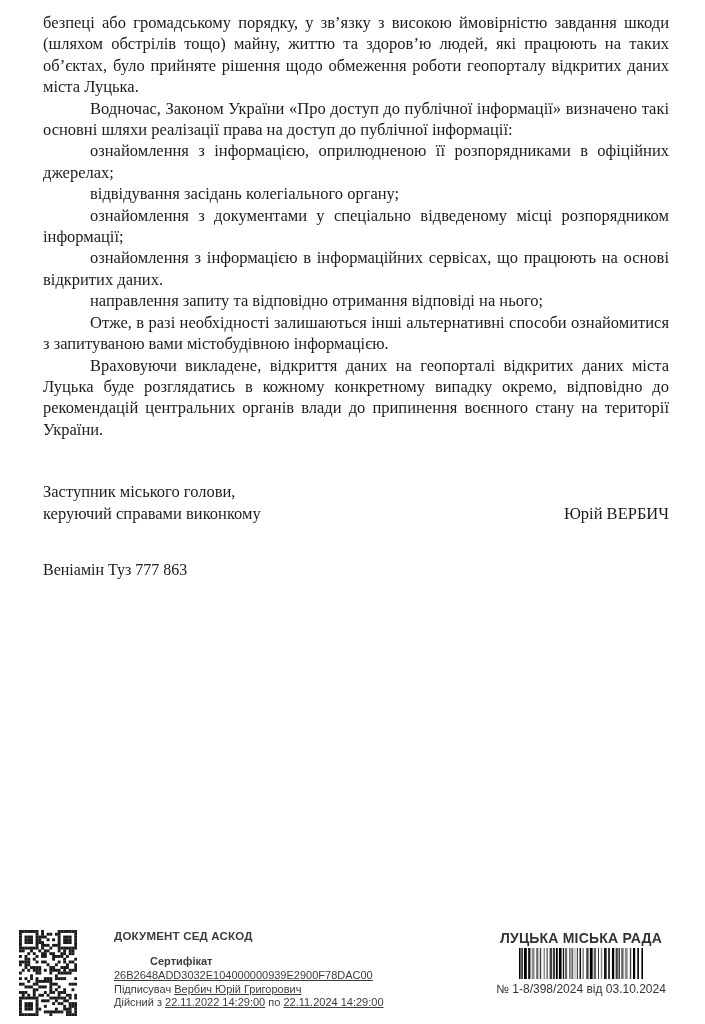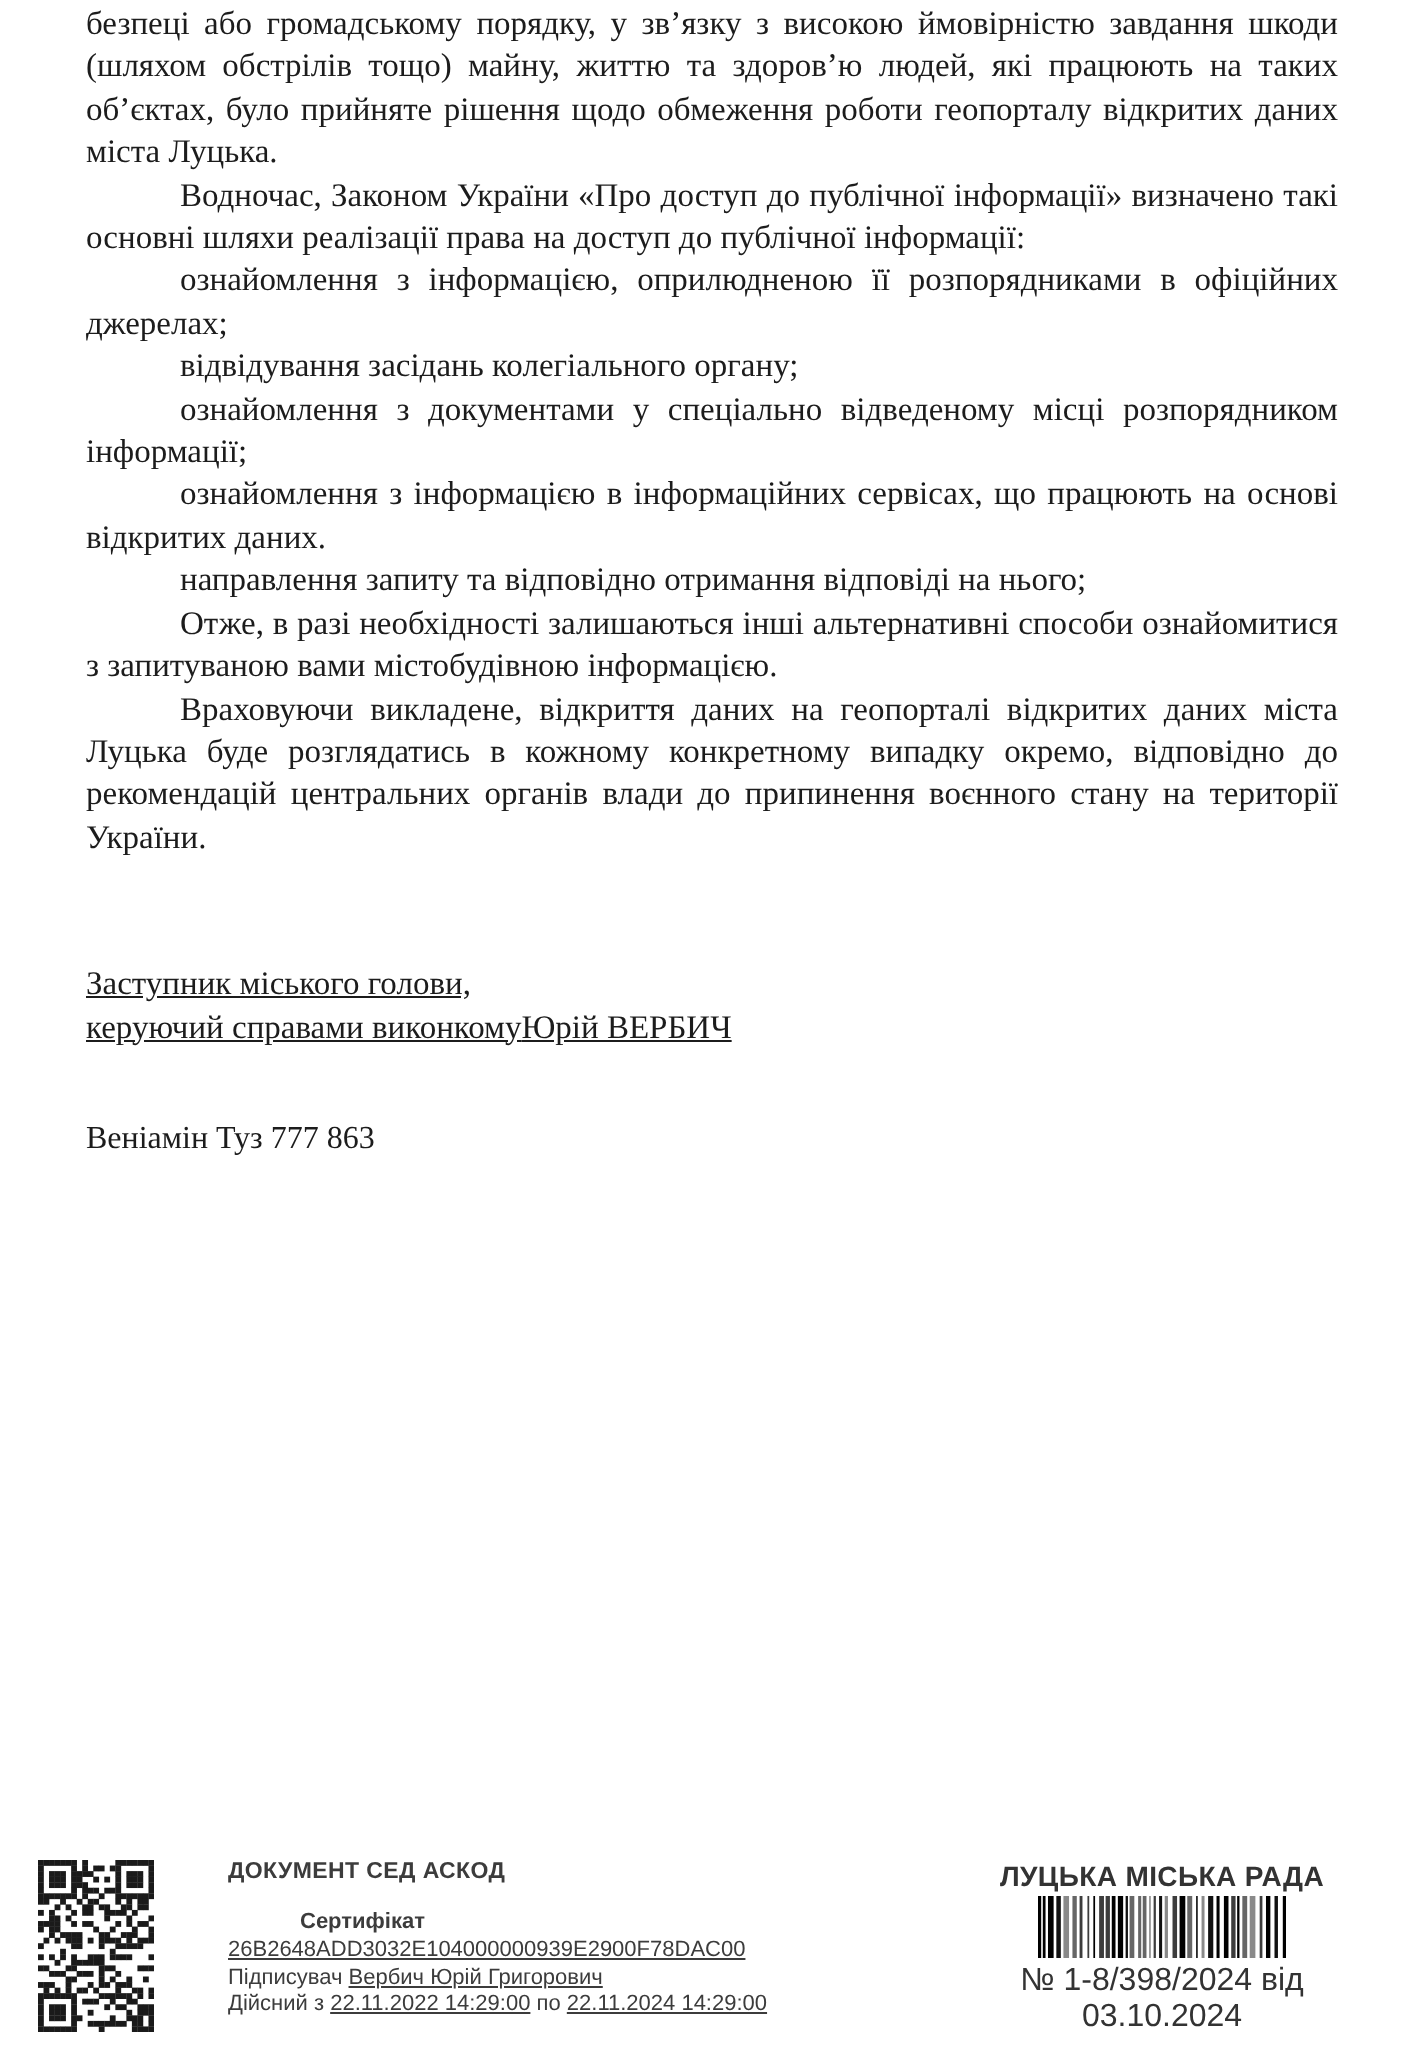--- a/index.html
+++ b/index.html
@@ -8,40 +8,40 @@
     width: 705px;
     height: 1024px;
     background: #ffffff;
     overflow: hidden;
     font-family: "Liberation Serif", serif;
   }
   
   .body-text {
     position: absolute;
     left: 43px;
-    top: 1px;
+    top: 12px;
     width: 626px;
     font-size: 16.5px;
     line-height: 21.4px;
     color: #1c1c1c;
     text-align: justify;
   }
   .body-text p { margin: 0; padding: 0; }
   .body-text p.ind { text-indent: 47px; }
   
   .signature-block {
     position: absolute;
     left: 43px;
     top: 481px;
     width: 626px;
     font-size: 16.5px;
     line-height: 21.5px;
     color: #1c1c1c;
   }
-  .sig-row { display: flex; justify-content: flex-start; align-items: flex-end; text-decoration: underline; }
+  .sig-row { display: flex; justify-content: space-between; align-items: flex-end; }
   .sig-name { white-space: nowrap; }
   .sig-executor { margin-top: 35px; font-size: 16px; }
   
   .qr-box {
     position: absolute;
     left: 19px;
     top: 930px;
     width: 58px;
     height: 86px;
   }
@@ -68,21 +68,21 @@
     left: 481px;
     top: 930px;
     width: 200px;
     text-align: center;
     font-family: "Liberation Sans", sans-serif;
     color: #333333;
   }
   .reg-org { font-size: 14px; font-weight: bold; letter-spacing: 0.2px; }
   .barcode-box { margin: 2px auto 0 auto; width: 124px; height: 31px; }
   .barcode-box svg { width: 100%; height: 100%; }
-  .reg-number { margin-top: 3px; font-size: 16px; }
+  .reg-number { margin-top: 3px; font-size: 12px; }
 </style>
 </head>
 <body>
 
 <div class="page">
 
   <div class="body-text">
     <p>безпеці або громадському порядку, у зв’язку з високою ймовірністю завдання шкоди (шляхом обстрілів тощо) майну, життю та здоров’ю людей, які працюють на таких об’єктах, було прийняте рішення щодо обмеження роботи геопорталу відкритих даних міста Луцька.</p>
     <p class="ind">Водночас, Законом України «Про доступ до публічної інформації» визначено такі основні шляхи реалізації права на доступ до публічної інформації:</p>
     <p class="ind">ознайомлення з інформацією, оприлюдненою її розпорядниками в офіційних джерелах;</p>

